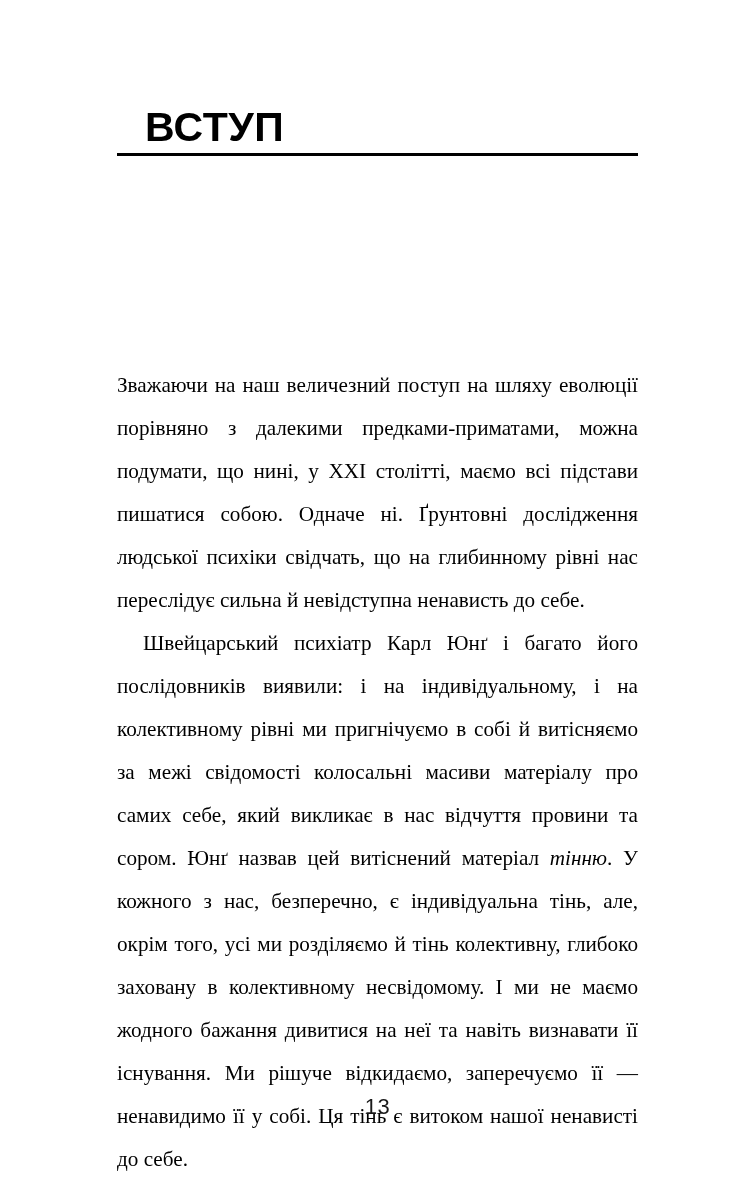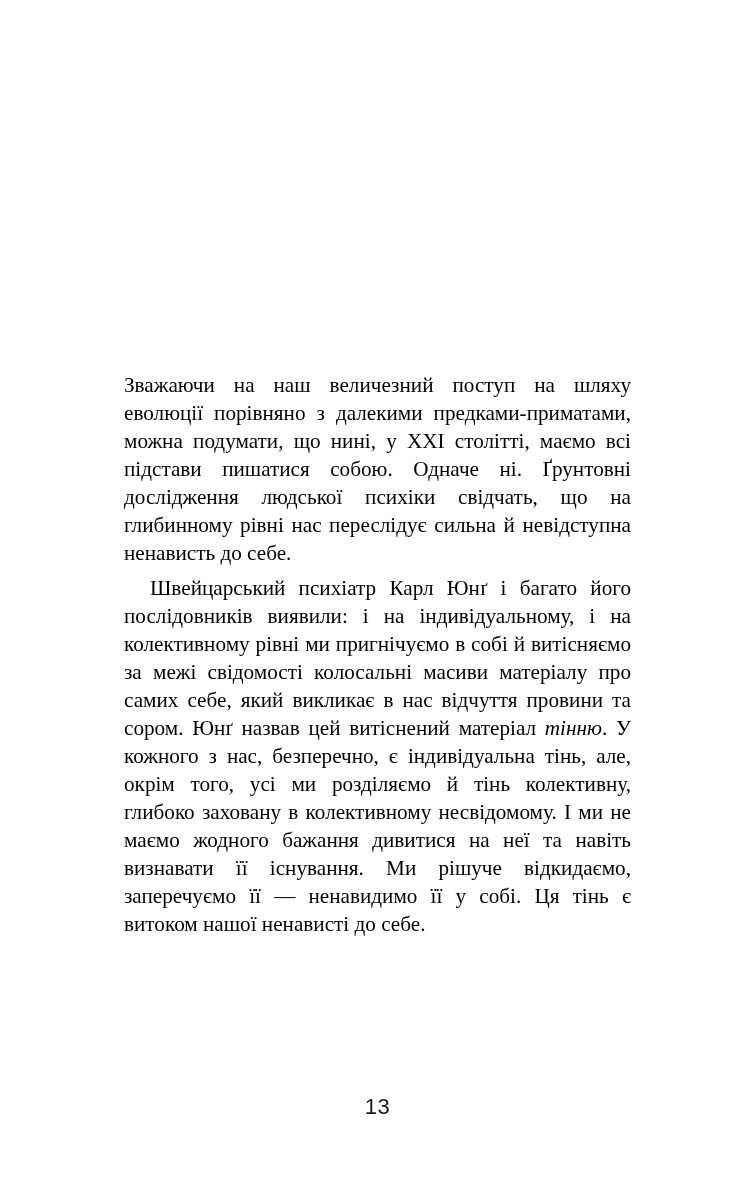--- a/index.html
+++ b/index.html
@@ -50,24 +50,24 @@
   }
 
   
   .body-block {
     position: absolute;
     left: 117px;
     top: 364px;
     width: 521px;
   }
   .body-block p {
-    margin: 7px;
+    margin: 0;
     padding: 0;
     font-size: 21.2px;
-    line-height: 28px;
+    line-height: 43px;
     text-align: justify;
     text-justify: inter-word;
     hyphens: manual;
     color: #000000;
   }
   .body-block p.indent {
     text-indent: 26px;
   }
   .body-block p + p {
     margin-top: 0;
@@ -88,20 +88,24 @@
     line-height: 26px;
     color: #1a1a1a;
     letter-spacing: 0.5px;
   }
 </style>
 </head>
 <body>
 
 <div class="page">
 
+  <div class="chapter-head">
+    <h1 class="chapter-title">ВСТУП</h1>
+    <div class="chapter-rule"></div>
+  </div>
 
   <div class="body-block" id="body-block">
       <p>Зважаючи на наш величезний поступ на шляху еволюції порівняно з далекими предками-приматами, можна подумати, що нині, у XXI столітті, маємо всі підстави пишатися собою. Одначе ні. Ґрунтовні дослідження людської психіки свідчать, що на глибинному рівні нас переслідує сильна й невідступна ненависть до себе.</p>
       <p class="indent">Швейцарський психіатр Карл Юнґ і багато його послідовників виявили: і на індивідуальному, і на колективному рівні ми пригнічуємо в собі й витісняємо за межі свідомості колосальні масиви матеріалу про самих себе, який викликає в нас відчуття провини та сором. Юнґ назвав цей витіснений матеріал <span class="it">тінню</span>. У кожного з нас, безперечно, є індивідуальна тінь, але, окрім того, усі ми розділяємо й тінь колективну, глибоко заховану в колективному несвідомому. І ми не маємо жодного бажання дивитися на неї та навіть визнавати її існування. Ми рішуче відкидаємо, заперечуємо її — ненавидимо її у собі. Ця тінь є витоком нашої ненависті до себе.</p>
     </div>
 
   <div class="folio">13</div>
 
 </div>
 

